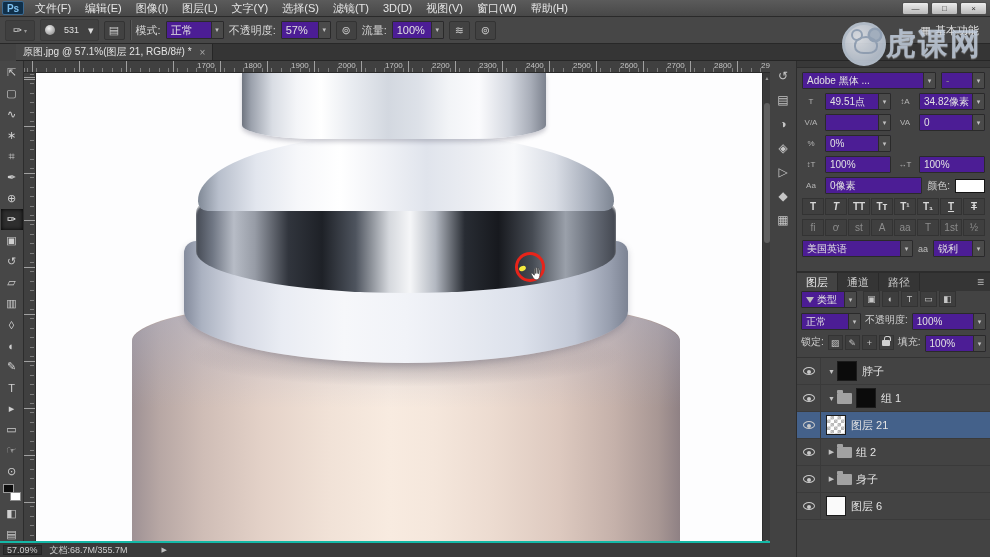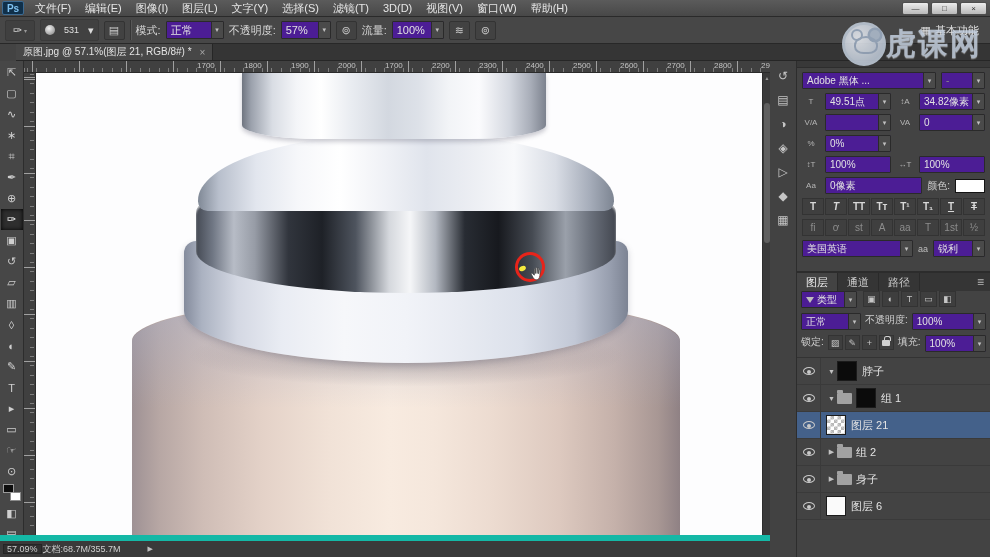--- a/index.html
+++ b/index.html
@@ -119,22 +119,22 @@
   .hand-cursor { position:absolute; left:11px; top:10px; }
 
   .vscroll { position:absolute; left:762px; top:73px; width:8px; height:472px; background:#3a3a3a;
     border-left:1px solid #2d2d2d; }
   .vs-arrow { position:absolute; left:0; width:8px; height:9px; color:#9a9a9a; font-size:5px;
     display:flex; align-items:center; justify-content:center; }
   .vs-arrow.up{top:0} .vs-arrow.down{bottom:0}
   .vthumb { position:absolute; left:1px; top:30px; width:6px; height:140px; background:#5f5f5f; border-radius:3px; }
 
   
-  .statusbar { position:absolute; left:0; bottom:0; width:770px; height:22px; background:#3a3a3a;
-    border-top:6px solid #14b8a6; display:flex; align-items:center; gap:1px; padding:0 3px;
+  .statusbar { position:absolute; left:0; bottom:0; width:770px; height:16px; background:#3a3a3a;
+    border-top:2px solid #14b8a6; display:flex; align-items:center; gap:8px; padding:0 3px;
     font-size:9px; color:#cfcfcf; z-index:5; }
   .zoom-field { background:#2f2f2f; border:1px solid #252525; padding:0 3px; height:10px; line-height:8px; }
   .status-arrow { color:#bfbfbf; font-size:7px; margin-left:26px; }
 
   
   .rightdock { position:absolute; left:770px; top:61px; width:220px; bottom:0; background:#3d3d3d; display:flex; }
   .iconstrip { width:27px; background:#424242; border-right:1px solid #2d2d2d; display:flex;
     flex-direction:column; align-items:center; padding-top:4px; gap:3px; }
   .dock-icon { width:21px; height:21px; display:flex; align-items:center; justify-content:center;
     color:#c5c5c5; font-size:12px; border-radius:2px; }

